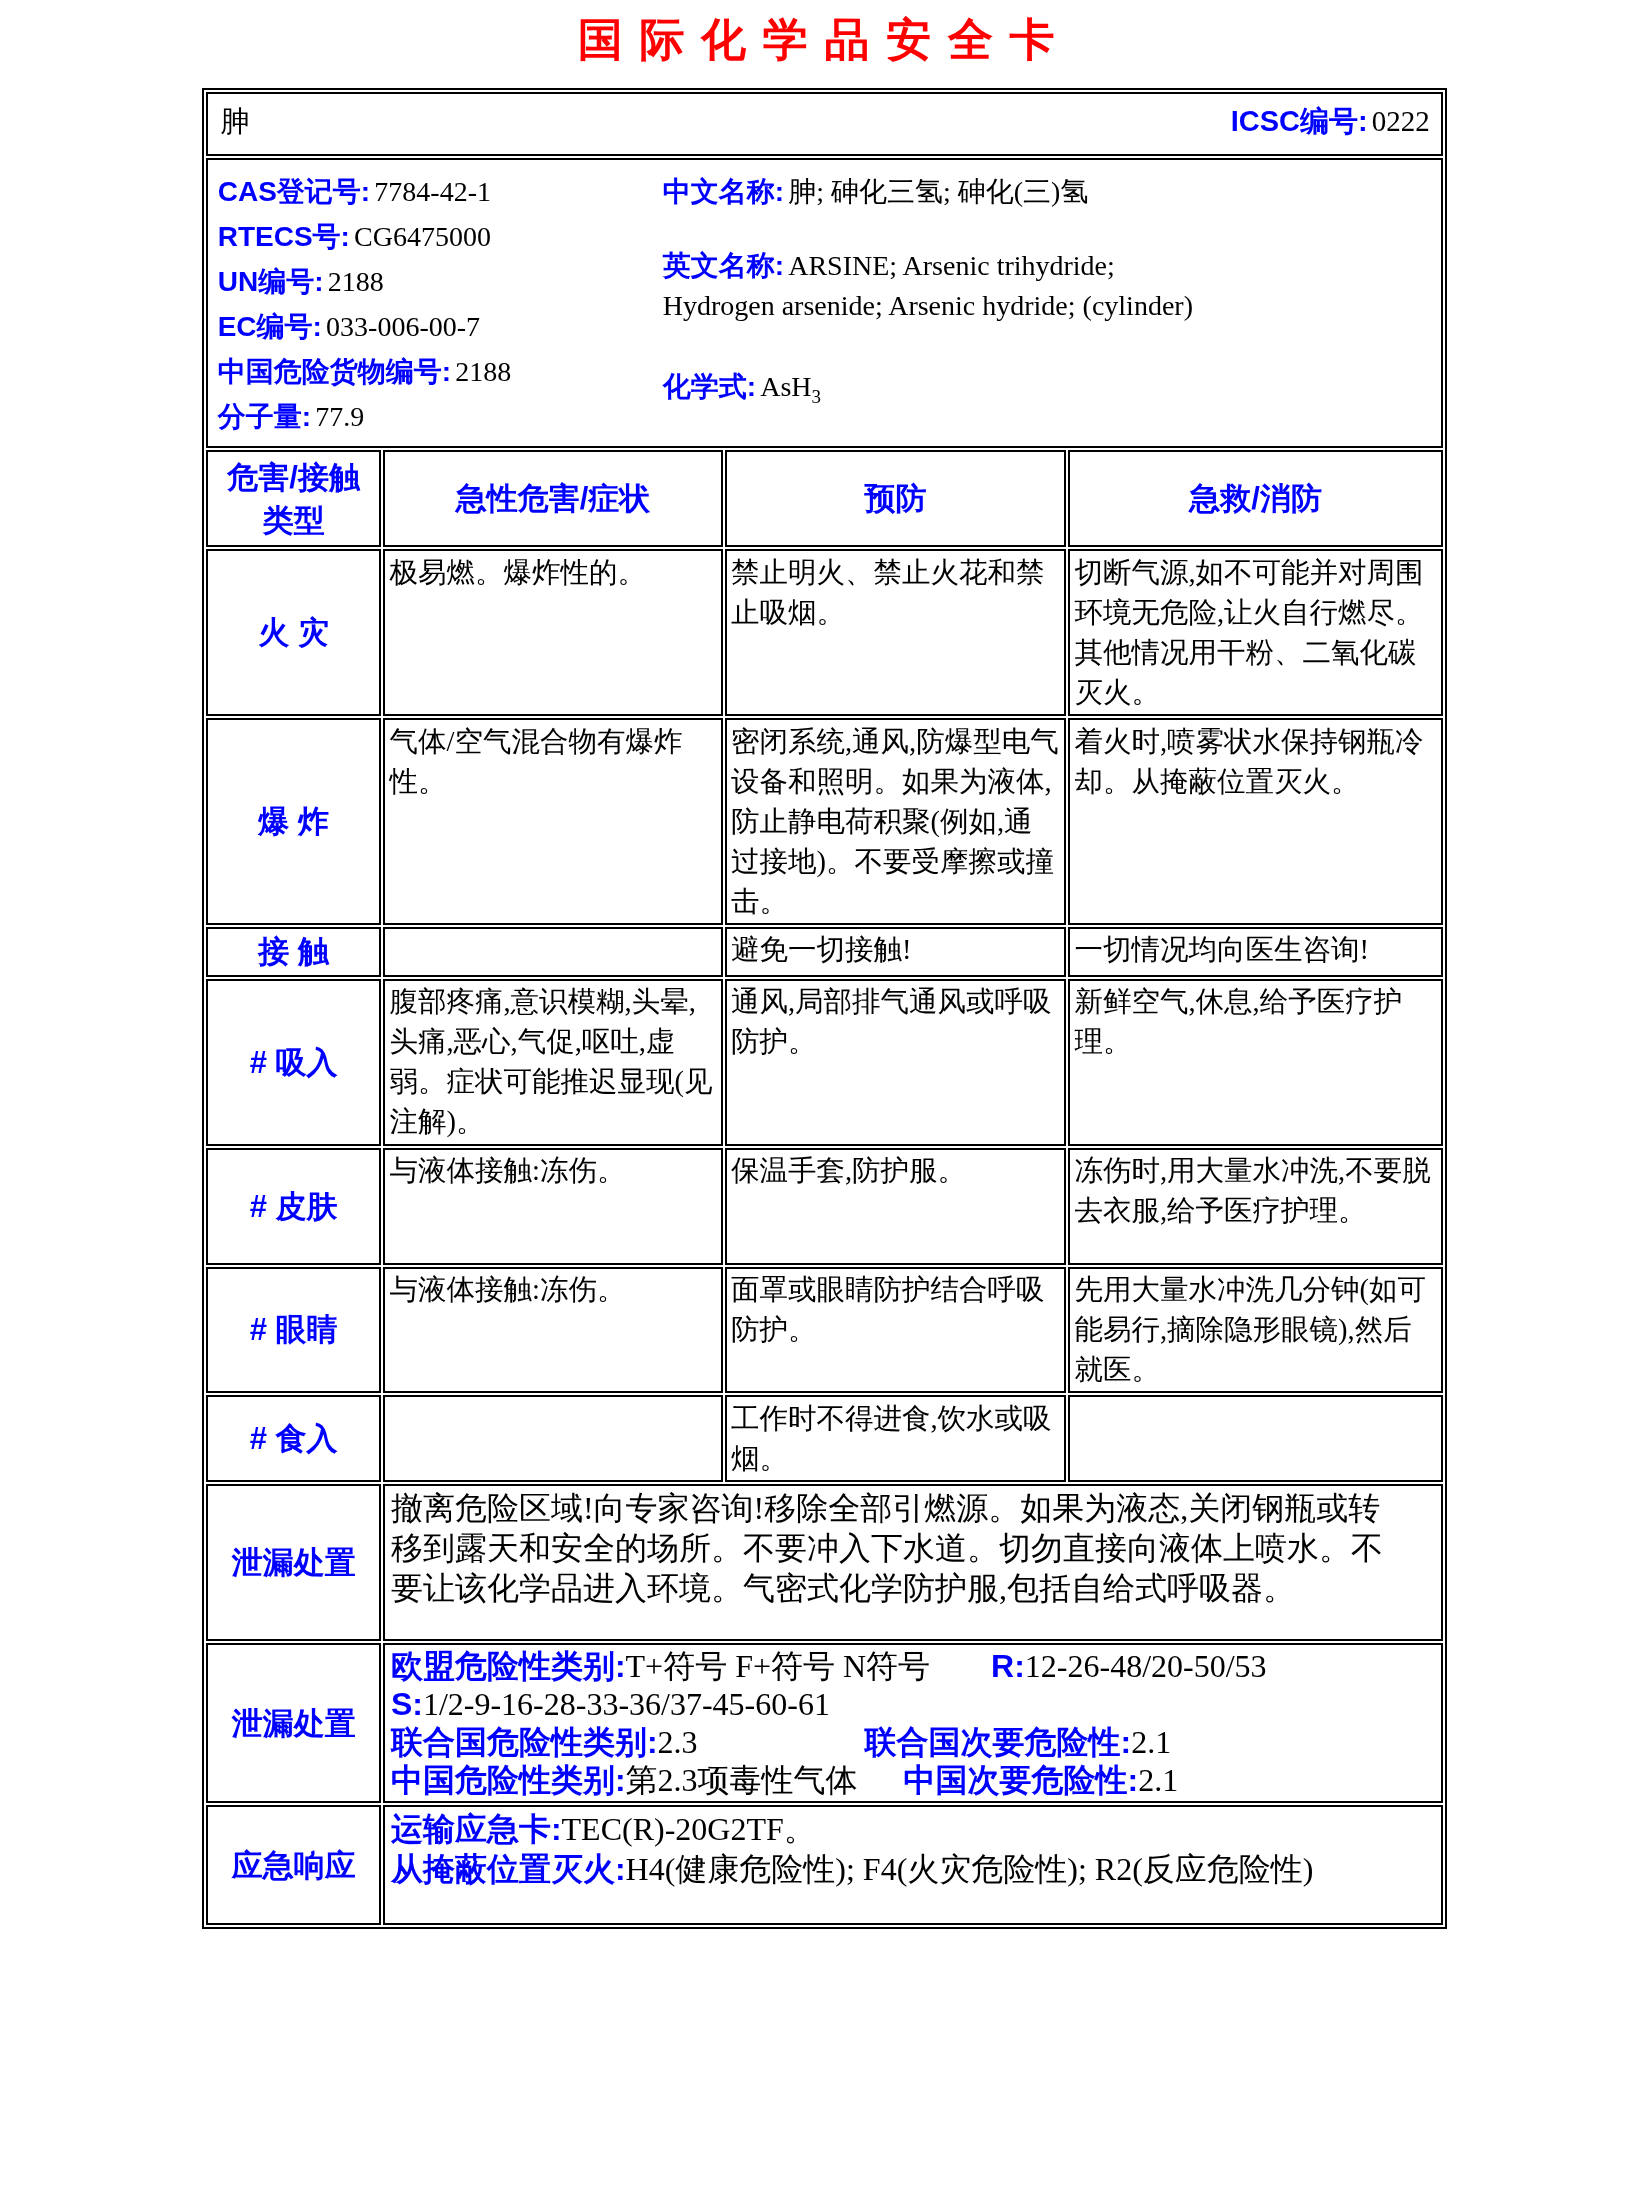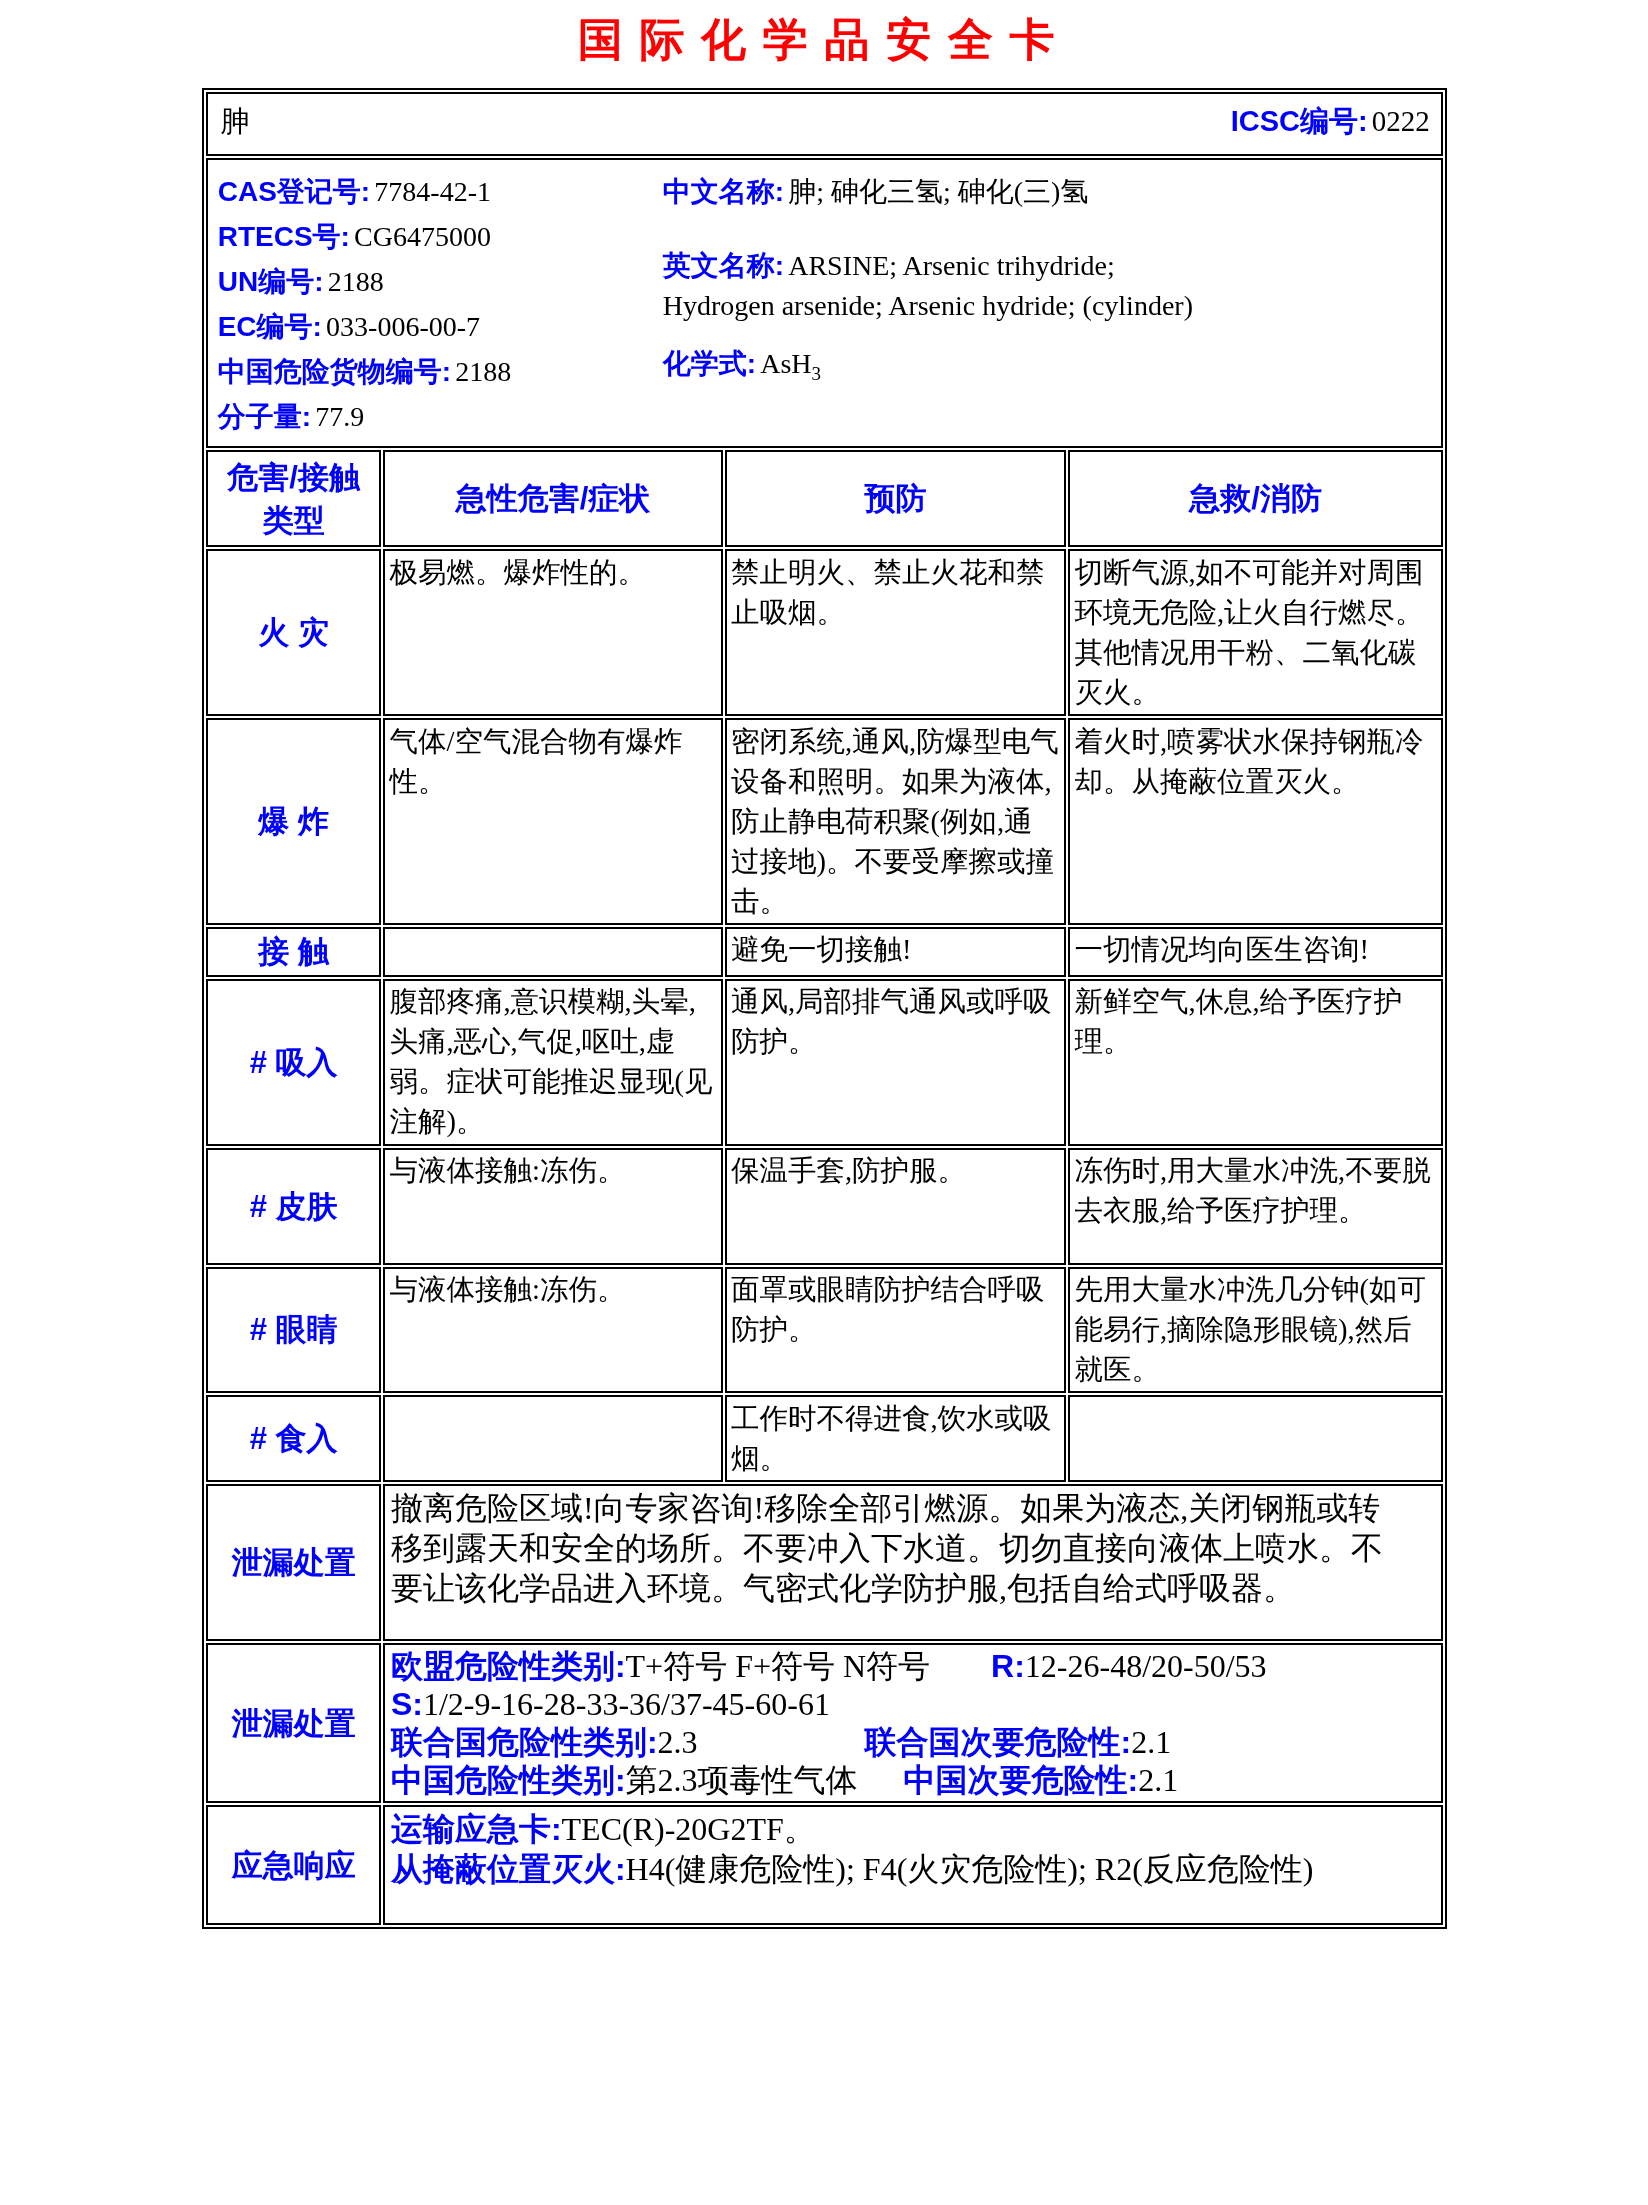--- a/index.html
+++ b/index.html
@@ -36,21 +36,21 @@
   .name-flex { display:flex; justify-content:space-between; align-items:flex-start; padding:7px 7px 0 8.3px; }
 
   
   td.ident-cell { padding:9.7px 8.3px 7px 9.7px; font-size:28px; }
   .ident-flex { display:flex; }
   .ident-left { width:445px; flex:none; }
   .ident-left .ident-line { line-height:45px; }
   .ident-right { width:556px; flex:none; }
   .line-cn { line-height:45px; margin-bottom:32px; }
   .line-en { line-height:40px; }
-  .line-formula { line-height:45px; margin-top:15px; }
+  .line-formula { line-height:45px; margin-top:38px; }
   sub { font-size:68%; }
 
   
   td.head-cell, td.label-cell {
     color:#0000ff; font-weight:bold; font-size:31px;
     font-family:"Liberation Sans","DejaVu Sans",sans-serif;
     text-align:center; vertical-align:middle; padding:1.4px 2.8px;
     line-height:43px;
   }
   

